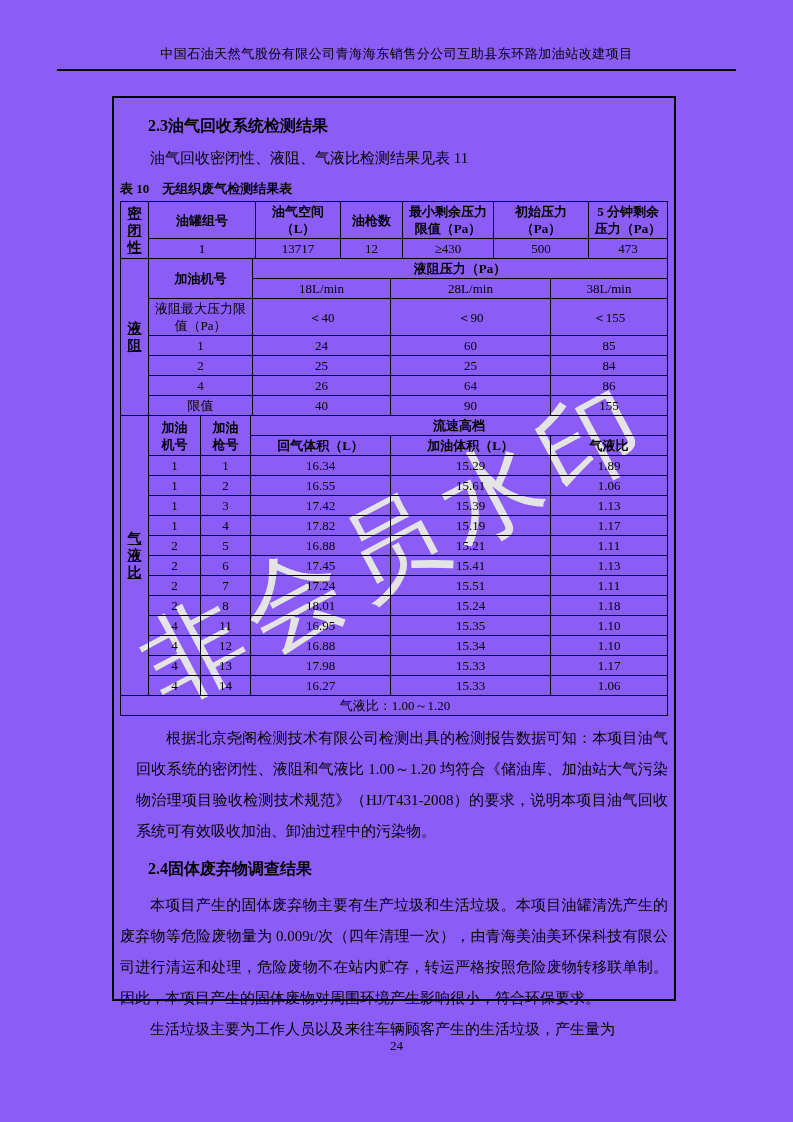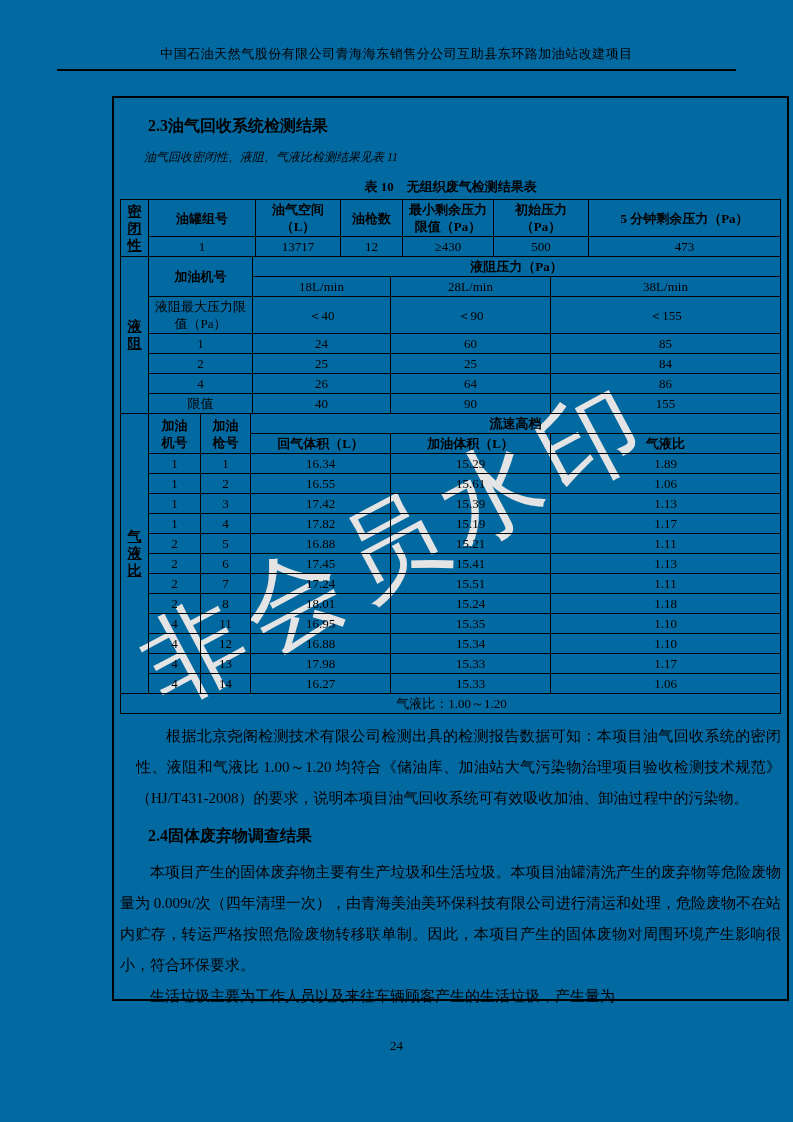--- a/index.html
+++ b/index.html
@@ -1,19 +1,19 @@
 <!DOCTYPE html>
 <html lang="zh"><head>
 <meta charset="utf-8">
 <style>
   html,body { margin:0; padding:0; background:#ffffff; }
   .page {
     position:relative;
     width:793px; height:1122px;
-    background:#0369a1;
+    background:#8b5cf6;
     font-family:"Liberation Serif", serif;
     color:#000;
     overflow:hidden;
   }
 
   
   .doc-header {
     position:absolute; top:45px; left:0; width:100%;
     text-align:center; font-size:13px; letter-spacing:0.5px;
   }
@@ -27,34 +27,34 @@
     position:absolute; left:398px; top:545px;
     transform:translate(-50%,-50%) rotate(-28deg);
     font-size:100px; letter-spacing:12px; white-space:nowrap;
     color:#e4e4e4; font-family:"Liberation Sans", sans-serif;
     z-index:0;
   }
 
   
   .content-box {
     position:absolute; left:112px; top:96px;
-    width:677px; height:905px;
+    width:564px; height:905px;
     border:2px solid #000; box-sizing:border-box;
     padding:12px 6px 0 6px;
     z-index:1; background:transparent;
   }
 
   .sec-heading {
     font-size:16px; font-weight:bold;
     margin:6px 0 12px 0; padding-left:28px;
   }
   .sec-heading.second { margin:12px 0 10px 0; }
-  .intro-line { font-size:12px; margin:8px 0 12px 0; text-indent:2em;font-style:italic; }
+  .intro-line { font-size:15px; margin:8px 0 12px 0; text-indent:2em; }
   .tbl-caption {
-    text-align:center; font-weight:bold; font-size:13px;
+    text-align:left; font-weight:bold; font-size:13px;
     margin:2px 0 3px 0;
   }
 
   table.t {
     border-collapse:collapse; width:100%; table-layout:fixed;
     font-size:13px; text-align:center;
   }
   table.t th, table.t td {
     border:1px solid #000; padding:1px 2px;
     line-height:17px; overflow:hidden;

